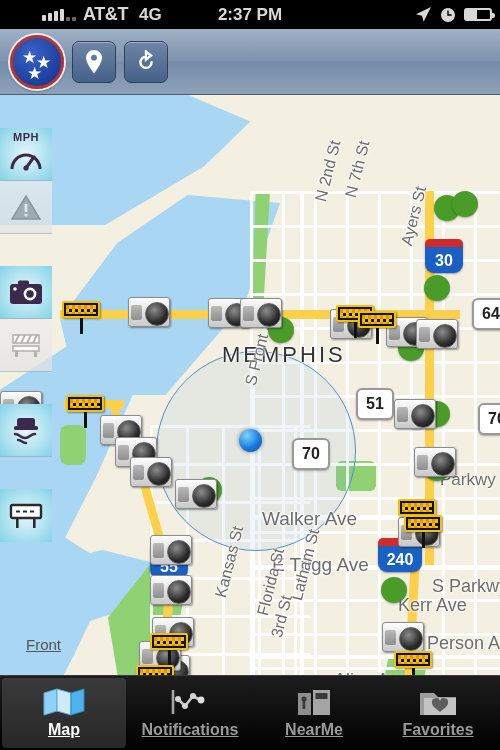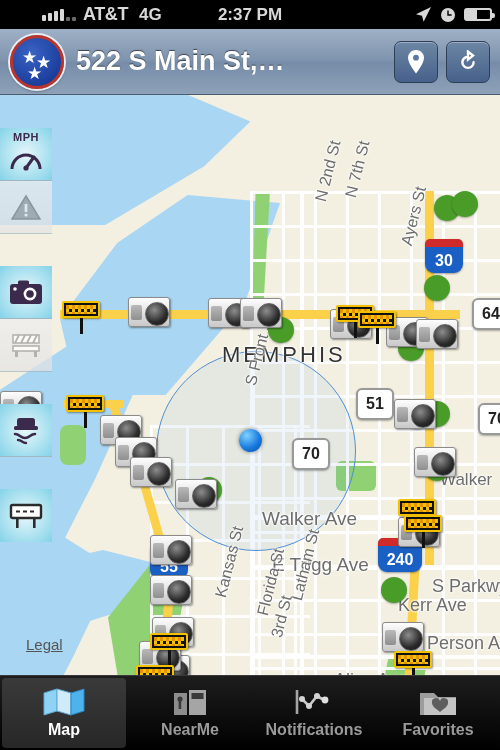--- a/index.html
+++ b/index.html
@@ -111,21 +111,21 @@
   .sb-btn.off { background:linear-gradient(#eeeeee,#e3e3e3); opacity:.72; }
   .sb-btn .mph { position:absolute; top:3px; left:0; width:100%; text-align:center;
                  font-size:11px; font-weight:bold; color:#3c2a4d; letter-spacing:.5px; }
 
   
   #tabbar { position:absolute; bottom:0; left:0; width:500px; height:75px;
             background:linear-gradient(#1d1d1d,#000); display:flex;
             border-top:1px solid #3a3a3a; }
   .tab { flex:1; display:flex; flex-direction:column; align-items:center;
          justify-content:center; gap:4px; color:#9a9a9a;
-         font-size:16px; font-weight:bold; }
+         font-size:16px; font-weight:bold;text-decoration:underline; }
   .tab.active { background:linear-gradient(#3a3a3a,#272727); color:#fff;
                 border-radius:4px; margin:2px; }
 </style>
 </head>
 <body>
 
 <div id="phone">
 
   <div id="statusbar">
     <div id="sb-left">
@@ -154,21 +154,20 @@
         </span>
     </div>
   </div>
 
   <div id="navbar">
     <div id="tn-logo">
       <span class="st s1">★</span>
       <span class="st s2">★</span>
       <span class="st s3">★</span>
     </div>
-    <div id="nav-title">522 S Main St,…</div>
     <div class="navbtn">
       <svg width="20" height="26" viewBox="0 0 20 26">
         <path d="M10 1C5.6 1 2 4.5 2 8.8c0 5.8 8 15.7 8 15.7s8-9.9 8-15.7C18 4.5 14.4 1 10 1z" fill="#fff"></path>
         <circle cx="10" cy="8.7" r="2.9" fill="#5a78a0"></circle>
       </svg>
     </div>
     <div class="navbtn">
       <svg width="24" height="24" viewBox="0 0 24 24">
         <path d="M12 4.5V1.6l5 4-5 4V6.7a5.6 5.6 0 1 0 5.6 5.6" fill="none" stroke="#fff" stroke-width="2.4" stroke-linecap="round"></path>
       </svg>
@@ -239,21 +238,21 @@
     <div class="lbl" style="left:410px;top:538px;font-size:18px;">E Person Av</div>
     <div class="lbl" style="left:334px;top:575px;font-size:18px;">Alice Ave</div>
 
     <div class="lbl rot" style="left:212px;top:500px;">Kansas St</div>
     <div class="lbl rot" style="left:254px;top:518px;">Florida St</div>
     <div class="lbl rot" style="left:288px;top:503px;">Latham St</div>
     <div class="lbl rot" style="left:268px;top:540px;">3rd St</div>
     <div class="lbl rot" style="left:398px;top:148px;">Ayers St</div>
     <div class="lbl rot" style="left:342px;top:100px;">N 7th St</div>
     <div class="lbl rot" style="left:312px;top:104px;">N 2nd St</div>
-    <div class="lbl" style="left:440px;top:375px;font-size:17px;">Walker</div>
+    <div class="lbl" style="left:440px;top:375px;font-size:17px;">Parkwy</div>
 
     <div class="shield sh-i" style="left:425px;top:144px;">30</div>
     <div class="shield sh-i" style="left:150px;top:450px;">55</div>
     <div class="shield sh-i" style="left:378px;top:443px;width:44px;">240</div>
 
     <div class="shield sh-us" style="left:356px;top:293px;">51</div>
     <div class="shield sh-us" style="left:472px;top:203px;">64</div>
     <div class="shield sh-us" style="left:292px;top:343px;">70</div>
     <div class="shield sh-us" style="left:478px;top:308px;">70</div>
 
@@ -311,21 +310,21 @@
         <i></i>
       </div>
     <div class="dms" style="left:150px;top:538px;">
         <i></i>
       </div>
     <div class="dms" style="left:136px;top:570px;"></div>
     <div class="dms" style="left:394px;top:556px;">
         <i></i>
       </div>
 
-    <a id="legal">Legal</a>
+    <a id="legal">Front</a>
   </div>
 
   <div id="sidebar">
 
     <div class="sb-btn on">
       <span class="mph">MPH</span>
       <svg width="32" height="22" viewBox="0 0 32 22" style="margin-top:12px">
         <path d="M2 20a14 14 0 0 1 28 0" fill="none" stroke="#3c2a4d" stroke-width="3"></path>
         <path d="M16 19 24 8" stroke="#3c2a4d" stroke-width="3" stroke-linecap="round"></path>
         <circle cx="16" cy="19" r="2.6" fill="#3c2a4d"></circle>
@@ -381,46 +380,46 @@
 
   <div id="tabbar">
 
     <div class="tab active">
       <svg width="44" height="30" viewBox="0 0 44 30">
         <path d="M2 6 15 2v22L2 28z" fill="#8fd2f5" stroke="#5fa9d6"></path>
         <path d="M15 2 29 6v22L15 24z" fill="#cfeaf9" stroke="#5fa9d6"></path>
         <path d="M29 6 42 2v22L29 28z" fill="#4eb3ec" stroke="#2b86bd"></path>
       </svg>
       <span>Map</span>
-    </div>
-
-    <div class="tab">
-      <svg width="34" height="30" viewBox="0 0 34 30">
-        <rect x="1" y="6" width="13" height="22" fill="#8d8d8d"></rect>
-        <rect x="16" y="3" width="17" height="25" fill="#a5a5a5"></rect>
-        <rect x="18.5" y="6" width="12" height="6" fill="#3a3a3a"></rect>
-        <circle cx="7" cy="12" r="2.6" fill="#3a3a3a"></circle>
-        <rect x="5.6" y="14" width="2.6" height="8" fill="#3a3a3a"></rect>
-      </svg>
-      <span>NearMe</span>
     </div>
 
     <div class="tab">
       <svg width="40" height="30" viewBox="0 0 40 30">
         <path d="M3 3v24" stroke="#a5a5a5" stroke-width="2.6"></path>
         <path d="M8 12l7 7 8-10 7 4" fill="none" stroke="#c9c9c9" stroke-width="2.6"></path>
         <circle cx="8" cy="12" r="3" fill="#d4d4d4"></circle>
         <circle cx="15" cy="19" r="3" fill="#d4d4d4"></circle>
         <circle cx="23" cy="9" r="3" fill="#d4d4d4"></circle>
         <circle cx="31" cy="13" r="3.4" fill="#e0e0e0"></circle>
       </svg>
       <span>Notifications</span>
     </div>
 
     <div class="tab">
+      <svg width="34" height="30" viewBox="0 0 34 30">
+        <rect x="1" y="6" width="13" height="22" fill="#8d8d8d"></rect>
+        <rect x="16" y="3" width="17" height="25" fill="#a5a5a5"></rect>
+        <rect x="18.5" y="6" width="12" height="6" fill="#3a3a3a"></rect>
+        <circle cx="7" cy="12" r="2.6" fill="#3a3a3a"></circle>
+        <rect x="5.6" y="14" width="2.6" height="8" fill="#3a3a3a"></rect>
+      </svg>
+      <span>NearMe</span>
+    </div>
+
+    <div class="tab">
       <svg width="40" height="30" viewBox="0 0 40 30">
         <path d="M2 6h14l4 4h18v18H2z" fill="#9d9d9d"></path>
         <path d="M6 11h32v17H6z" fill="#c4c4c4"></path>
         <path d="M22 25c-5-4-8-6-8-9a3.6 3.6 0 0 1 8-1.6A3.6 3.6 0 0 1 30 16c0 3-3 5-8 9z" fill="#5e5e5e"></path>
       </svg>
       <span>Favorites</span>
     </div>
   </div>
 
 </div>

